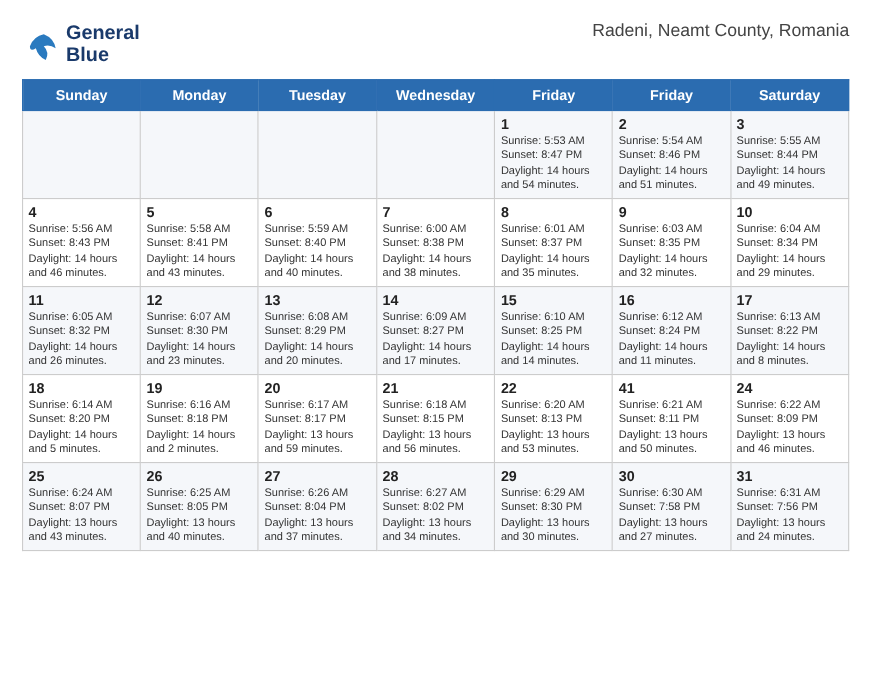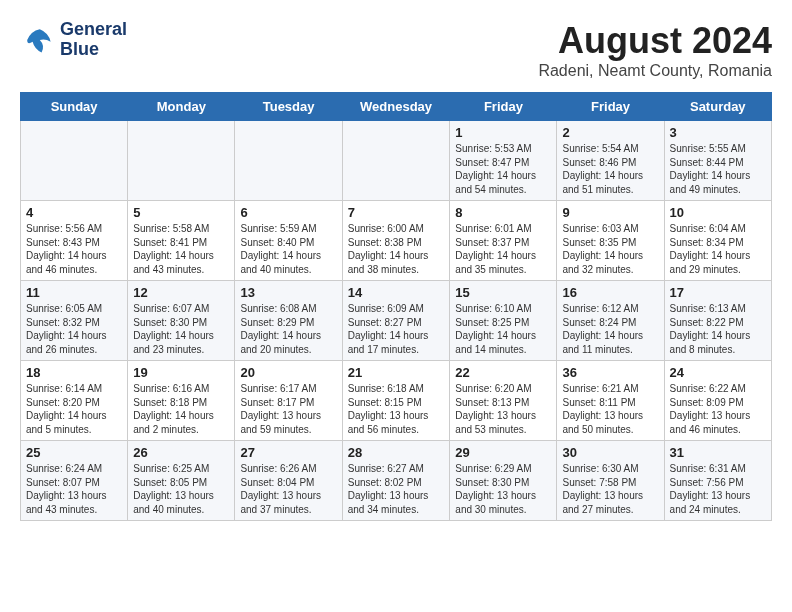--- a/index.html
+++ b/index.html
@@ -11,21 +11,21 @@
       padding: 20px;
     }
     .header {
       display: flex;
       align-items: flex-start;
       justify-content: space-between;
       margin-bottom: 10px;
     }
     .logo {
       display: flex;
-      align-items: center;
+      align-items: flex-end;
     }
     .logo-text {
       font-size: 18px;
       font-weight: bold;
       color: #1a3a6b;
       line-height: 1.1;
     }
     .logo-icon {
       width: 36px;
       height: 36px;
@@ -101,21 +101,20 @@
       <rect width="40" height="40" fill="white"></rect>
       <polygon points="20,4 36,14 36,28 20,36 4,28 4,14" fill="none" stroke="#1a3a6b" stroke-width="0"></polygon>
       <path d="M22 8 Q32 12 34 22 Q28 18 22 20 Q28 26 24 34 Q16 30 14 22 Q8 26 8 20 Q12 10 22 8Z" fill="#2a7abf"></path>
     </svg>
     <div>
       <div class="logo-text">General</div>
       <div class="logo-text">Blue</div>
     </div>
   </div>
   <div class="title-block">
-    <h1>August 2024</h1>
     <h2>Radeni, Neamt County, Romania</h2>
   </div>
 </div>
 
 <table>
   <thead>
     <tr>
     <th>Sunday</th>
         <th>Monday</th>
         <th>Tuesday</th>
@@ -263,21 +262,21 @@
 Sunset: 8:15 PM
 Daylight: 13 hours and 56 minutes.</div>
         </td>
         <td>
           <span class="day-number">22</span>
           <div class="day-info">Sunrise: 6:20 AM
 Sunset: 8:13 PM
 Daylight: 13 hours and 53 minutes.</div>
         </td>
         <td>
-          <span class="day-number">36</span>
+          <span class="day-number">41</span>
           <div class="day-info">Sunrise: 6:21 AM
 Sunset: 8:11 PM
 Daylight: 13 hours and 50 minutes.</div>
         </td>
         <td>
           <span class="day-number">24</span>
           <div class="day-info">Sunrise: 6:22 AM
 Sunset: 8:09 PM
 Daylight: 13 hours and 46 minutes.</div>
         </td>

